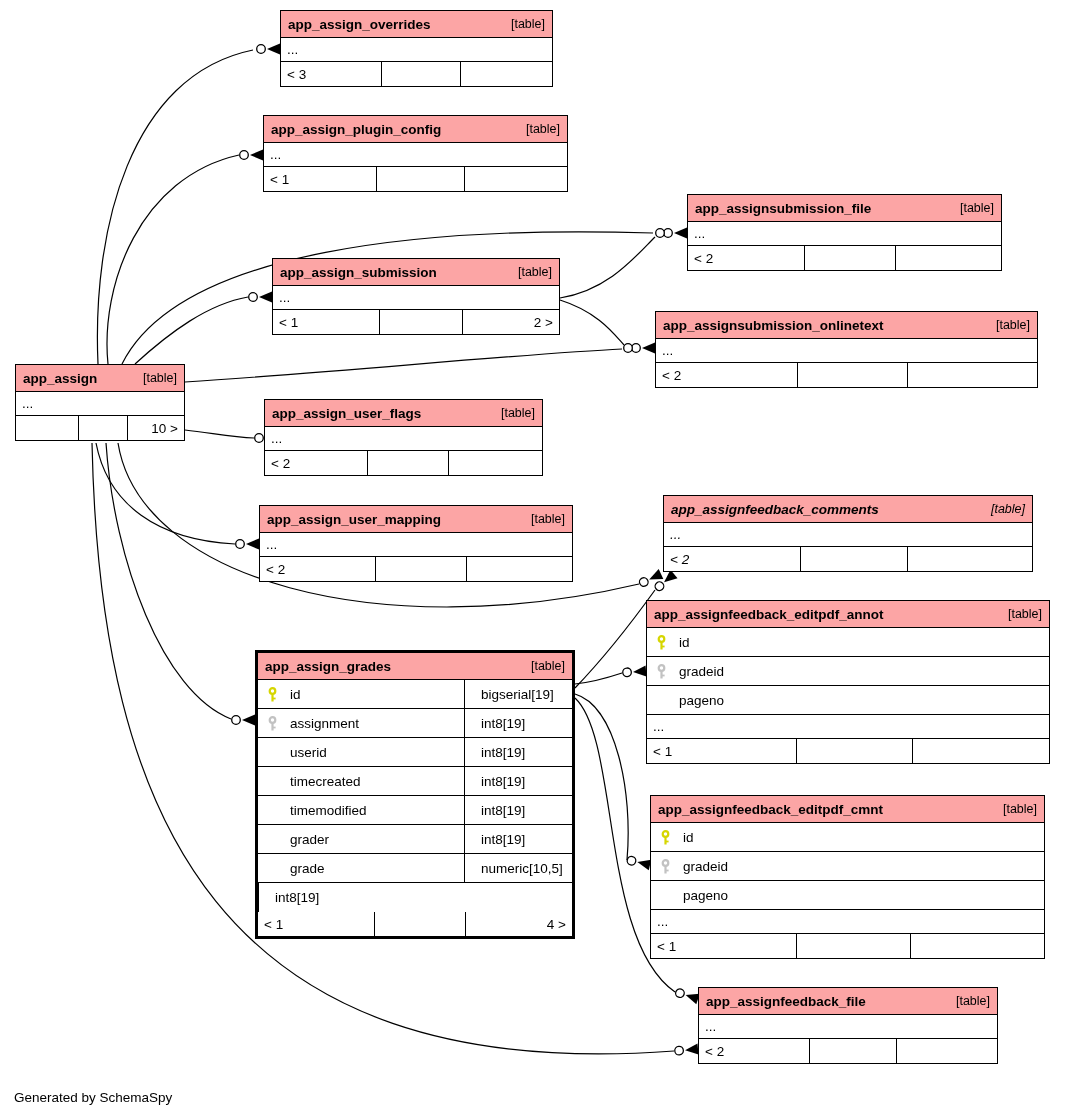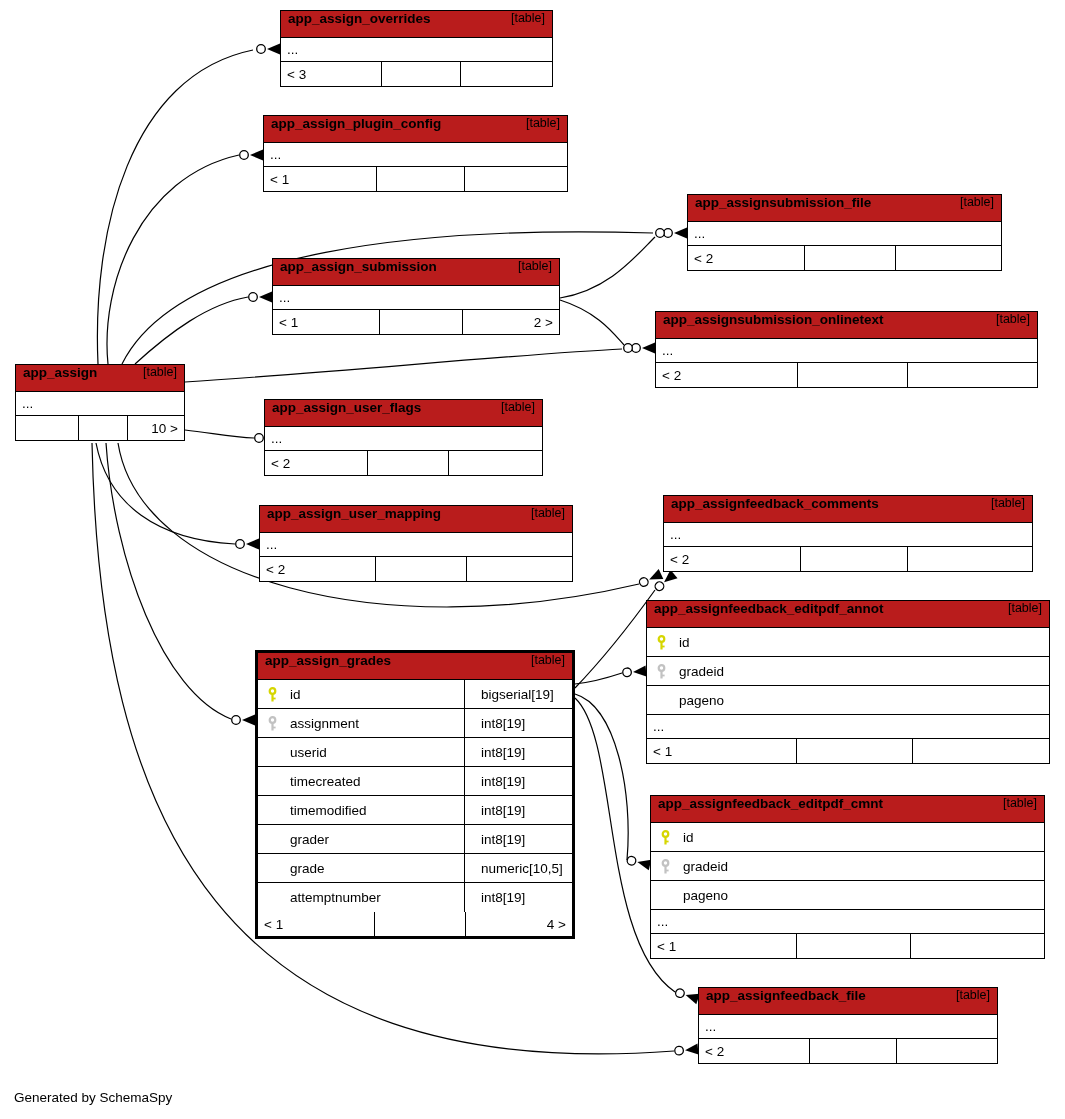--- a/index.html
+++ b/index.html
@@ -5,21 +5,21 @@
   html,body{margin:0;padding:0;background:#ffffff;}
   body{font-family:"Liberation Sans","DejaVu Sans",sans-serif;color:#000;}
   #canvas{position:relative;width:1065px;height:1119px;overflow:hidden;background:#fff;}
   #edges{position:absolute;left:0;top:0;}
   #edges .edge{fill:none;stroke:#000;stroke-width:1.2px;}
   #edges .mk path{fill:#000;stroke:none;}
   #edges .mk circle{fill:#fff;stroke:#000;stroke-width:1.3px;}
 
   .tbl{position:absolute;background:#fff;border:1.4px solid #000;box-sizing:border-box;}
   .tbl.focus{border:3px solid #000;}
-  .hdr{display:flex;justify-content:space-between;background:#b91c1c;
+  .hdr{display:flex;justify-content:space-between;align-items:center;background:#fca5a5;
        border-bottom:1.4px solid #000;height:27px;padding:0 7px;box-sizing:border-box;}
   .hname{font-weight:bold;font-size:13.5px;white-space:nowrap;}
   .htag{font-size:12.5px;white-space:nowrap;margin-left:22px;}
   .frow{position:relative;height:29px;border-bottom:1.2px solid #000;display:flex;
         align-items:center;box-sizing:border-box;font-size:13.5px;}
   .frow .keyic{position:absolute;left:9px;top:7px;}
   .frow .fname{margin-left:32px;white-space:nowrap;}
   .frow .ftype{border-left:1.2px solid #000;height:100%;display:flex;align-items:center;
         padding-left:16px;box-sizing:border-box;white-space:nowrap;}
   .two .fname-cell{width:65.6%;display:flex;align-items:center;height:100%;}
@@ -220,21 +220,21 @@
         </div>
         <div class="rows">
           <div class="dots">...</div>
         </div>
         <div class="ftr">
           <div class="fc fc1">&lt; 2</div>
           <div class="fc fc2"></div>
           <div class="fc fc3"></div>
         </div>
       </div>
-      <div class="tbl" style="left: 663px; top: 495px; width: 370px;">
+      <div class="tbl" style="left: 663px; top: 495px; width: 370px; font-style: italic;">
         <div class="hdr">
           <span class="hname">app_assignfeedback_comments</span>
           <span class="htag">[table]</span>
         </div>
         <div class="rows">
           <div class="dots">...</div>
         </div>
         <div class="ftr">
           <div class="fc fc1">&lt; 2</div>
           <div class="fc fc2"></div>
@@ -332,23 +332,20 @@
             </div>
             <div class="ftype">int8[19]</div>
           </div>
           <div class="frow two">
             <div class="fname-cell">
               <span class="fname">grade</span>
             </div>
             <div class="ftype">numeric[10,5]</div>
           </div>
           <div class="frow two">
-            <div class="fname-cell">
-              <span class="fname">attemptnumber</span>
-            </div>
             <div class="ftype">int8[19]</div>
           </div>
         </div>
         <div class="ftr">
           <div class="fc fc1">&lt; 1</div>
           <div class="fc fc2"></div>
           <div class="fc fc3">4 &gt;</div>
         </div>
       </div>
       <div class="tbl" style="left: 650px; top: 795px; width: 395px;">

